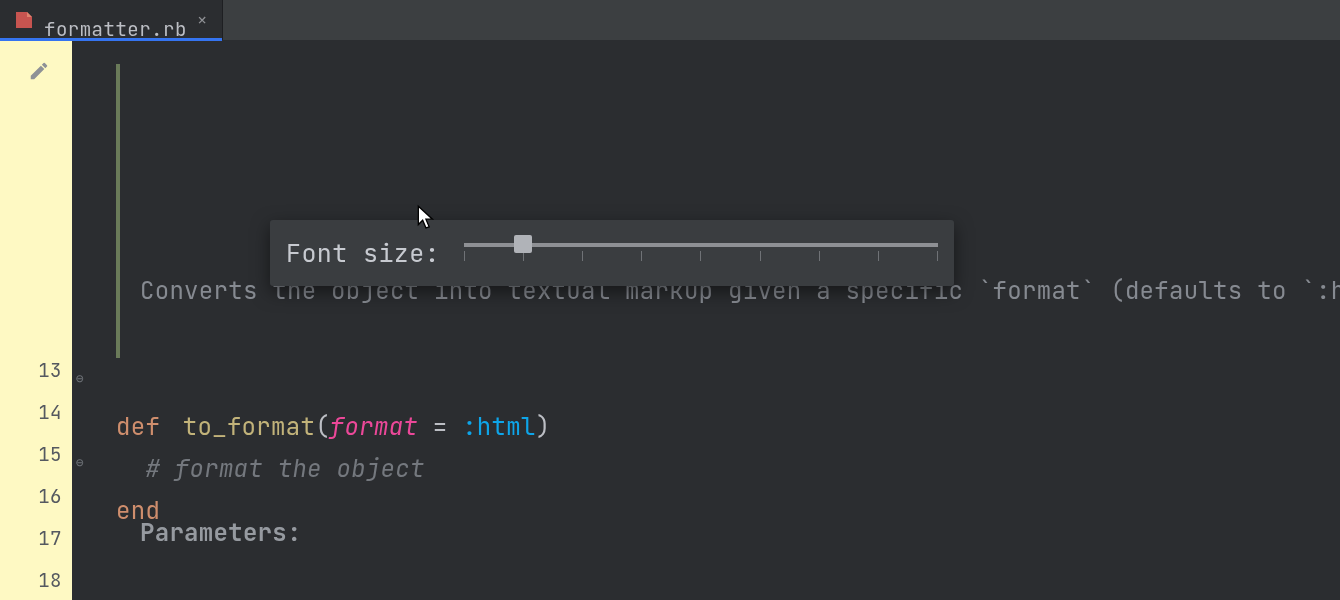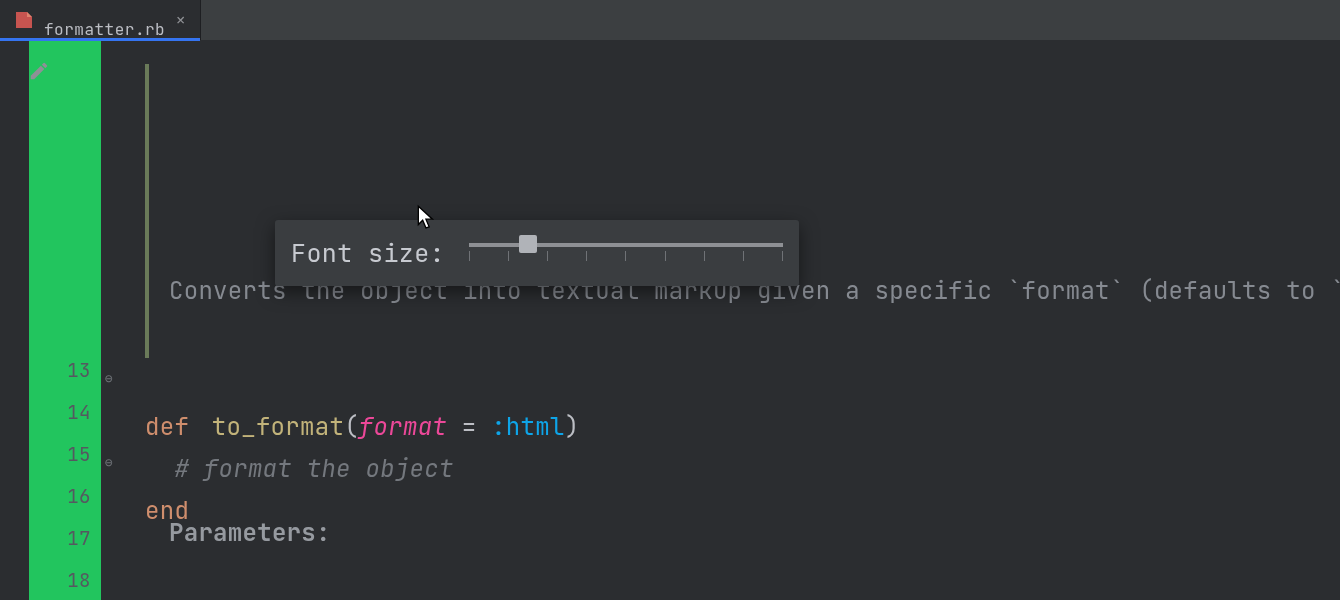--- a/index.html
+++ b/index.html
@@ -3,29 +3,29 @@
 <meta charset="utf-8">
 <style>
   * { margin:0; padding:0; box-sizing:border-box; }
   html,body { width:1340px; height:600px; overflow:hidden; font-family:"JetBrains Mono","Menlo","Consolas",monospace; }
   body { background:#2b2d30; color:#bcbec4; }
 
   
   .tabbar { height:40px; background:#3c3f41; display:flex; align-items:stretch; }
   .tab { display:flex; align-items:center; gap:10px; padding:0 14px; background:#2b2d30; border-right:1px solid #1e1f22; position:relative; }
   .tab .underline { position:absolute; left:0; right:0; bottom:-1px; height:3px; background:#3574f0; }
-  .tab-text { color:#bcbec4; font-size:16px; letter-spacing:.5px;margin-top:18px; }
+  .tab-text { color:#bcbec4; font-size:19px; letter-spacing:.5px;margin-top:18px; }
   .close-x { color:#8e9094; font-size:18px; line-height:1; }
 
   .file-ico { width:20px; height:20px; position:relative; }
   .file-ico svg { width:100%; height:100%; }
 
   
   .editor { display:flex; height:calc(100% - 40px); }
-  .gutter { width:72px; background:#22c55e; padding-top:310px; text-align:right; color:#555960; font-size:19px; line-height:42px; letter-spacing:.5px;margin-left:29px; }
+  .gutter { width:72px; background:#fef9c3; padding-top:310px; text-align:right; color:#555960; font-size:19px; line-height:42px; letter-spacing:.5px; }
   .gutter div { padding-right:10px; }
   .pencil-wrap { position:absolute; left:28px; top:60px; color:#74787e; }
   .pencil-wrap svg { width:22px; height:22px; }
 
   .fold-col { width:28px; position:relative; }
   .fold-gly { position:absolute; left:4px; color:#6e7277; font-size:13px; }
 
   .code { flex:1; position:relative; font-size:24px; line-height:42px; white-space:pre; letter-spacing:.3px; }
 
   
@@ -37,21 +37,21 @@
   
   .codelines { position:absolute; left:16px; top:324px; }
   .kw { color:#cf8e6d; }
   .fn { color:#c2b37a;margin-left:8px; }
   .param { color:#ec4899; font-style:italic; }
   .sym { color:#0ea5e9; }
   .cmt { color:#74787e; font-style:italic; }
   .pun { color:#bcbec4; }
 
   
-  .popup { position:absolute; left:146px; top:180px; width:524px; height:66px;
+  .popup { position:absolute; left:170px; top:180px; width:684px; height:66px;
            background:#3a3d40; border-radius:3px; box-shadow:0 6px 18px rgba(0,0,0,.5);
            display:flex; align-items:center; padding:0 16px; z-index:5; }
   .popup-label { color:#c7cad0; font-size:25px; letter-spacing:.4px; }
   .slider-wrap { flex:1; margin-left:24px; position:relative; height:40px; }
   .track { position:absolute; left:0; right:0; top:10px; height:4px; background:#8e9094; }
   .ticks { position:absolute; top:18px; left:0; right:0; display:flex; justify-content:space-between; }
   .ticks span { width:1px; height:10px; background:#6f7276; display:block; }
   .thumb { position:absolute; top:2px; left:50px; width:18px; height:18px; background:#b0b3b8; border-radius:2px; }
 
   .cursor { position:absolute; left:416px; top:204px; z-index:10; }

